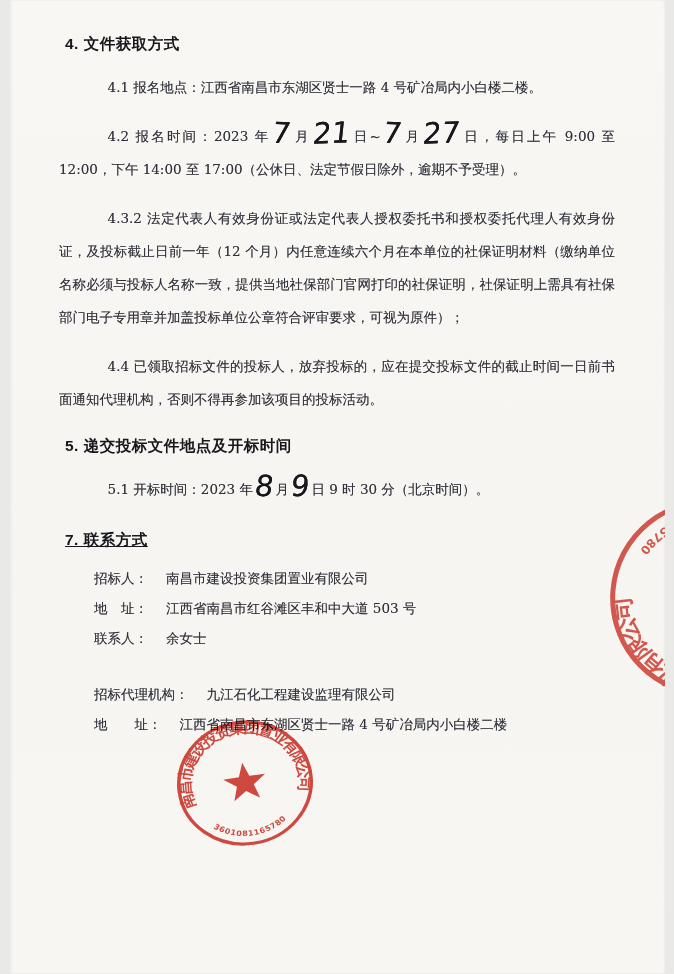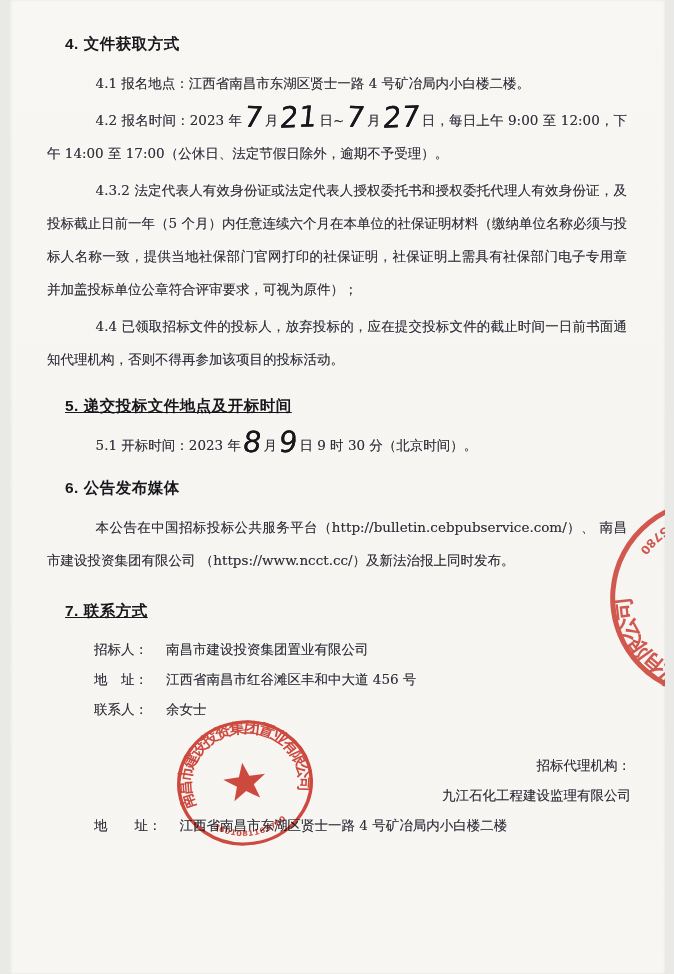--- a/index.html
+++ b/index.html
@@ -14,94 +14,90 @@
     font-family:"DejaVu Serif","Liberation Serif",serif;
     color:#30303a;
   }
   .content{padding:34px 34px 0 34px;}
   h2{
     font-family:"Liberation Sans","DejaVu Sans",sans-serif;
     font-size:15.5px;font-weight:bold;color:#17171c;
     margin:0 0 12px 22px;letter-spacing:.5px;
   }
   .sec{margin-bottom:10px;}
-  .sec5 h2{margin-top:20px;text-decoration:underline;}
+  .sec5 h2{margin-top:20px;}
   .sec6 h2{margin-top:16px;}
   .sec7 h2{margin-top:24px;text-decoration:underline;}
   p.para{
-    margin:4px;padding:0;
+    margin:16px;padding:0;
     font-size:13.5px;line-height:33px;
     text-align:justify;
     text-indent:3.6em;
     text-shadow:0 0 .4px rgba(40,40,50,.45);
   }
   
   .hw{
     display:inline-block;
     font-family:"DejaVu Sans",sans-serif;
     font-size:29px;font-weight:normal;
     line-height:0;color:#17171c;
     position:relative;top:2px;
     transform:rotate(3deg) skewX(-6deg);
     margin:0 2px;
     text-indent:0;
     text-shadow:0 0 .5px #17171c;
   }
   .hw.alt{transform:rotate(-2deg) skewX(-8deg);}
   
   .contact{margin:6px 0 0 51px;font-size:13.5px;}
-  .crow{display:flex;align-items:flex-end;line-height:30px;text-shadow:0 0 .4px rgba(40,40,50,.45);}
+  .crow{display:flex;align-items:flex-start;line-height:30px;text-shadow:0 0 .4px rgba(40,40,50,.45);}
   .crow .lbl{flex:0 0 auto;}
   .crow .val{margin-left:18px;}
   .crow .phone-group{margin-left:64px;}
-  .crow.agency{margin-top:26px;flex-direction:column;}
+  .crow.agency{margin-top:26px;}
   .crow.agency .val{}
   
   .seal{position:absolute;mix-blend-mode:multiply;pointer-events:none;}
   .seal-main{left:150px;top:704px;width:172px;height:158px;opacity:.88;transform:rotate(-8deg);}
   .seal-right{left:575px;top:473px;width:250px;height:250px;opacity:.8;transform:rotate(163deg);}
   .seal-ring{fill:none;stroke:#cf3226;stroke-width:3.4;}
   .seal-star{fill:#cf3226;}
   .seal-text{font-family:"Liberation Sans","DejaVu Sans",sans-serif;font-size:16px;font-weight:bold;fill:#cf3226;}
   .seal-num{font-family:"DejaVu Sans",sans-serif;font-size:8px;font-weight:bold;fill:#cf3226;letter-spacing:1px;}
 </style>
 </head>
 <body>
 
 <div class="page">
   <div class="content">
 
     <section class="sec sec4">
       <h2>4. 文件获取方式</h2>
       <p class="para">4.1 报名地点：江西省南昌市东湖区贤士一路 4 号矿冶局内小白楼二楼。</p>
       <p class="para"><span>4.2 报名时间：2023 年</span><span class="hw">7</span><span>月</span><span class="hw alt">21</span><span>日</span><span>~</span><span class="hw">7</span><span>月</span><span class="hw alt">27</span><span>日</span><span>，每日上午 9:00 至 12:00，下午 14:00 至 17:00（公休日、法定节假日除外，逾期不予受理）。</span></p>
-      <p class="para">4.3.2 法定代表人有效身份证或法定代表人授权委托书和授权委托代理人有效身份证，及投标截止日前一年（5 个月）内任意连续六个月在本单位的社保证明材料（缴纳单位名称必须与投标人名称一致，提供当地社保部门官网打印的社保证明，社保证明上需具有社保部门电子专用章并加盖投标单位公章符合评审要求，可视为原件）；</p>
+      <p class="para">4.3.2 法定代表人有效身份证或法定代表人授权委托书和授权委托代理人有效身份证，及投标截止日前一年（12 个月）内任意连续六个月在本单位的社保证明材料（缴纳单位名称必须与投标人名称一致，提供当地社保部门官网打印的社保证明，社保证明上需具有社保部门电子专用章并加盖投标单位公章符合评审要求，可视为原件）；</p>
       <p class="para">4.4 已领取招标文件的投标人，放弃投标的，应在提交投标文件的截止时间一日前书面通知代理机构，否则不得再参加该项目的投标活动。</p>
     </section>
 
     <section class="sec sec5">
       <h2>5. 递交投标文件地点及开标时间</h2>
       <p class="para"><span>5.1 开标时间：2023 年</span><span class="hw">8</span><span>月</span><span class="hw alt">9</span><span>日 9 时 30 分（北京时间）。</span></p>
     </section>
 
-    <section class="sec sec6">
-      <h2>6. 公告发布媒体</h2>
-      <p class="para">本公告在中国招标投标公共服务平台（http://bulletin.cebpubservice.com/）、 南昌市建设投资集团有限公司 （https://www.ncct.cc/）及新法治报上同时发布。</p>
-    </section>
 
     <section class="sec sec7">
       <h2>7. 联系方式</h2>
       <div class="contact">
         <div class="crow">
           <span class="lbl">招标人：</span>
           <span class="val">南昌市建设投资集团置业有限公司</span>
         </div>
         <div class="crow">
           <span class="lbl">地　址：</span>
-          <span class="val">江西省南昌市红谷滩区丰和中大道 456 号</span>
+          <span class="val">江西省南昌市红谷滩区丰和中大道 503 号</span>
         </div>
         <div class="crow">
           <span class="lbl">联系人：</span>
           <span class="val">余女士</span>
         </div>
         <div class="crow agency">
           <span class="lbl">招标代理机构：</span>
           <span class="val">九江石化工程建设监理有限公司</span>
         </div>
         <div class="crow">

